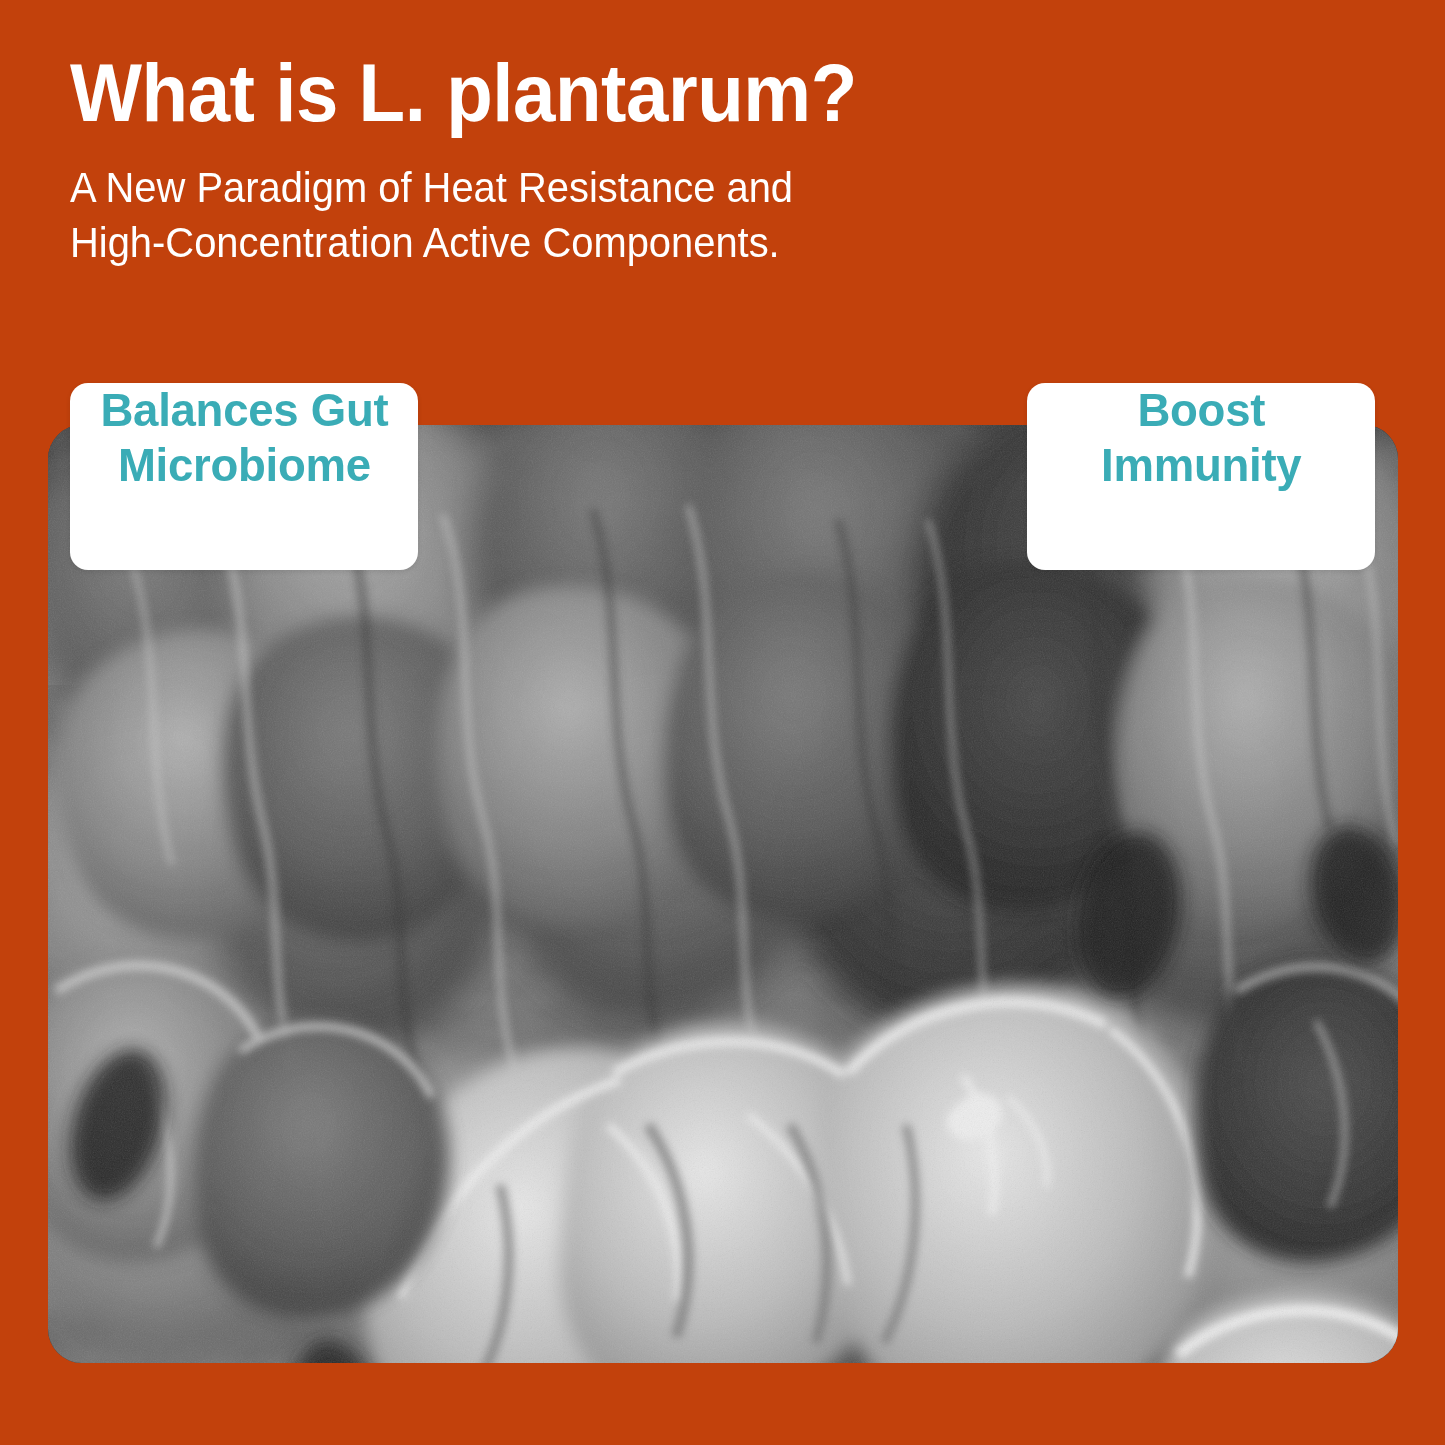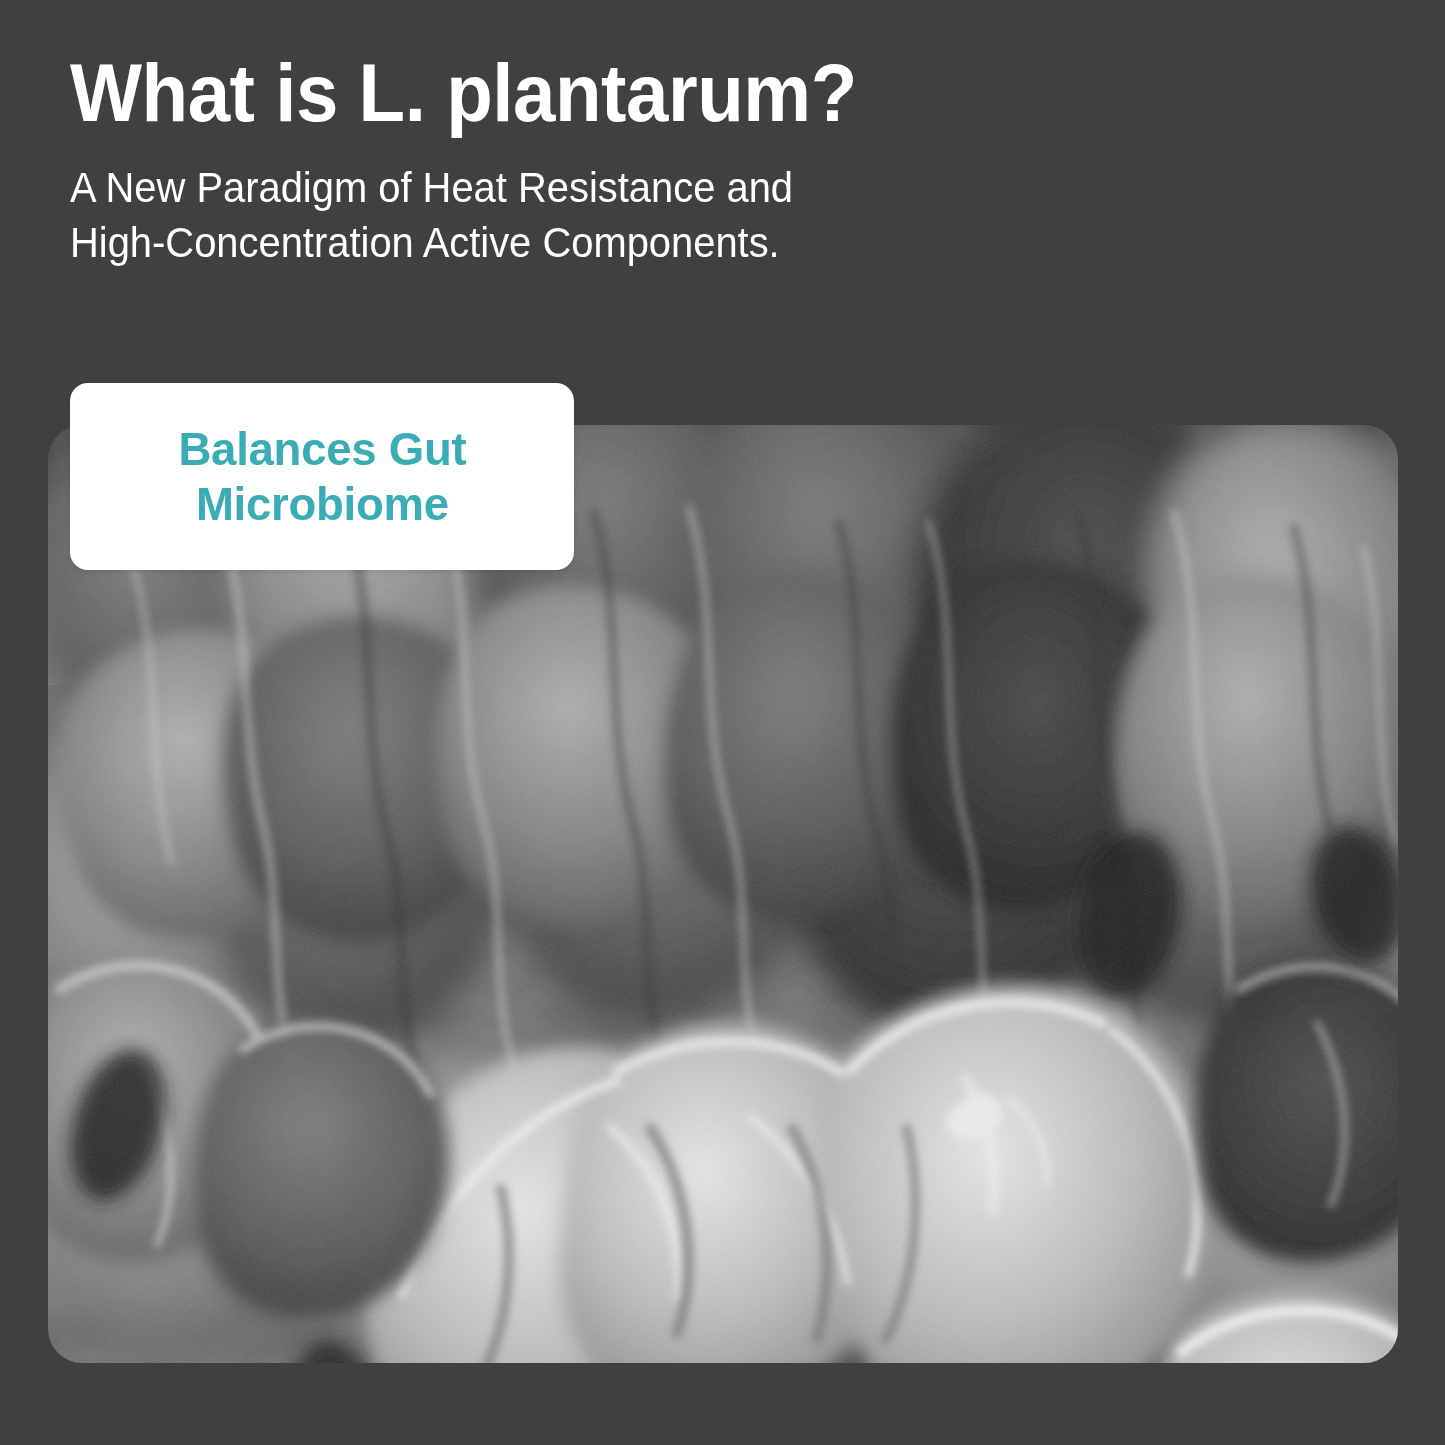--- a/index.html
+++ b/index.html
@@ -3,21 +3,21 @@
 <meta charset="utf-8">
 <style>
   html,body{margin:0;padding:0;}
   body{
     width:1445px;height:1445px;
     background:#3bb3bd;
     font-family:"Liberation Sans","DejaVu Sans",sans-serif;
     overflow:hidden;
     position:relative;
   }
-  #root{position:absolute;inset:0;background:#404040;}
+  #root{position:absolute;inset:0;background:#c2410c;}
 
   
   .header{position:absolute;left:70px;top:52px;width:1320px;}
   .title{
     font-size:82px;line-height:1.0;font-weight:bold;color:#ffffff;
     letter-spacing:-0.5px;transform:scaleX(0.93);transform-origin:left top;
     margin:0;white-space:nowrap;
   }
   .subtitle{
     margin:0;padding-top:26px;
@@ -32,22 +32,22 @@
     border-radius:34px;overflow:hidden;background:#2c2c2c;
   }
   .photo-panel svg{display:block;width:100%;height:100%;}
 
   
   .cards{
     position:absolute;left:70px;top:365px;width:1305px;height:205px;
     display:flex;justify-content:space-between;align-items:stretch;
   }
   .card{
-    width:504px;background:#ffffff;border-radius:18px;
-    display:flex;align-items:center;justify-content:center;
+    width:348px;background:#ffffff;border-radius:18px;
+    display:flex;align-items:flex-start;justify-content:center;
     box-shadow:0 2px 5px rgba(0,0,0,0.10);
     margin-top:18px;
   }
   .card-label{
     color:#3aacb6;font-weight:bold;font-size:47px;line-height:1.16;
     text-align:center;letter-spacing:-0.3px;
     transform:scaleX(0.97);
     white-space:pre-line;
   }
 </style>
@@ -276,15 +276,19 @@
     <h1 class="title">What is L. plantarum?</h1>
     <p class="subtitle">A New Paradigm of Heat Resistance and
 High-Concentration Active Components.</p>
   </div>
 
   <div class="cards">
     <div class="card">
       <span class="card-label">Balances Gut
 Microbiome</span>
     </div>
+    <div class="card">
+      <span class="card-label">Boost
+Immunity</span>
+    </div>
   </div>
 
 </div>
 
 </body></html>

